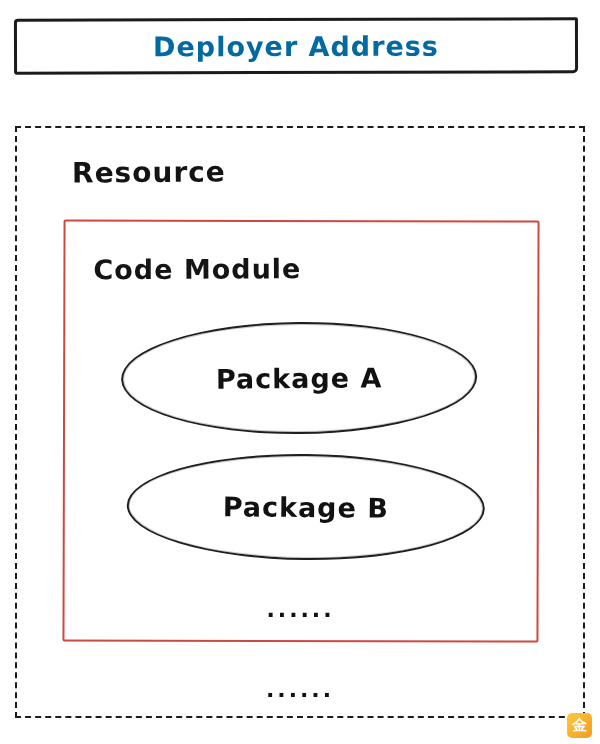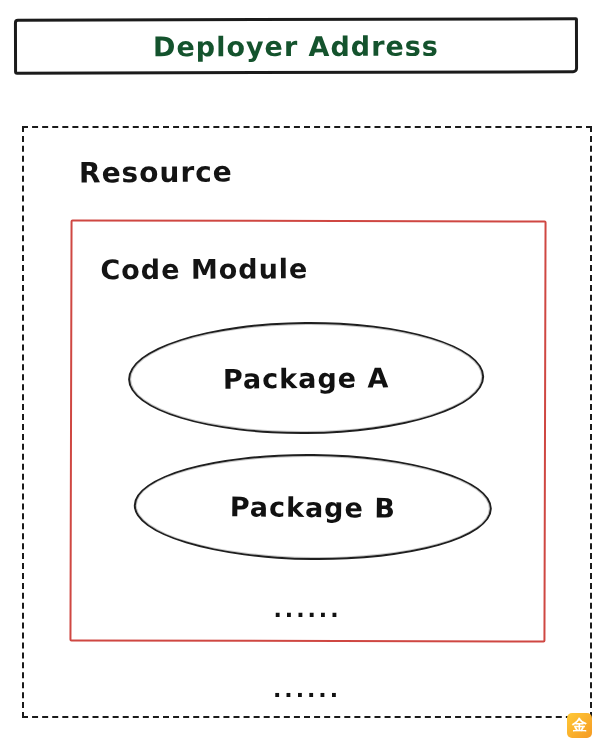--- a/index.html
+++ b/index.html
@@ -26,27 +26,27 @@
     border-radius: 4px 2px 5px 3px;
     display: flex;
     align-items: center;
     justify-content: center;
     transform: rotate(-0.15deg);
     background: #ffffff;
   }
   .deployer-box .label {
     font-size: 27px;
     font-weight: 700;
-    color: #14532d;
+    color: #0369a1;
     letter-spacing: 1px;
   }
   
   .resource-box {
     position: absolute;
-    left: 22px; top: 126px;
+    left: 15px; top: 126px;
     width: 566px; height: 588px;
     border: 2.5px dashed #1b1b1b;
     background: #ffffff;
   }
   .resource-label {
     position: absolute;
     left: 55px; top: 28px;
     font-size: 28px;
     font-weight: 700;
     color: #141414;

